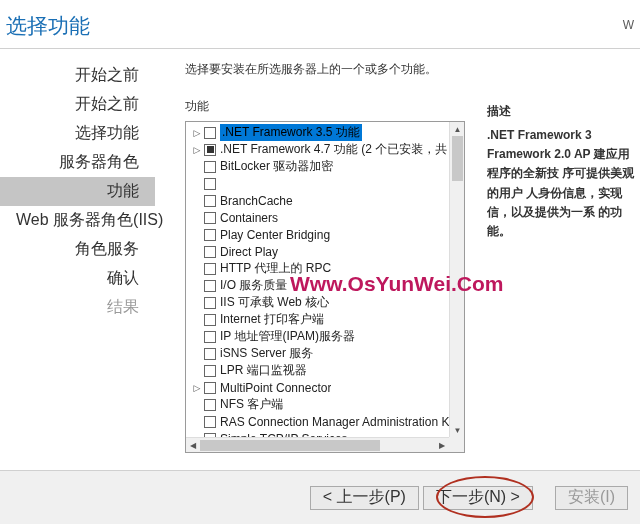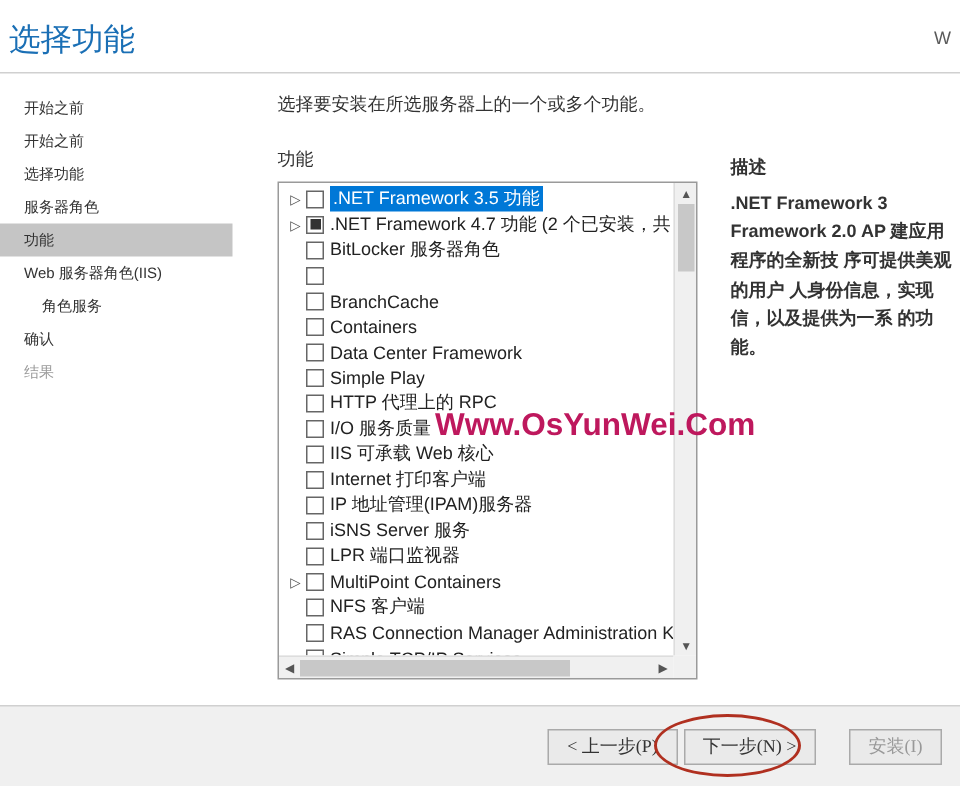--- a/index.html
+++ b/index.html
@@ -34,23 +34,24 @@
     height: 420px;
   }
   .sidebar {
     width: 155px;
     padding: 12px 0;
     flex-shrink: 0;
   }
   .sidebar-item {
     padding: 4px 16px;
     color: #333;
-    font-size: 10px;
+    font-size: 16px;
     cursor: pointer;
     white-space: nowrap;
+    text-align: right;
   }
   .sidebar-item.indent { padding-left: 28px; }
   .sidebar-item.active {
     background: #c5c5c5;
   }
   .sidebar-item.disabled { color: #9a9a9a; }
   .main {
     flex: 1;
     padding: 12px 0 0 30px;
     display: flex;
@@ -112,21 +113,21 @@
   }
   .chk.partial::after {
     content: "";
     width: 7px;
     height: 7px;
     background: #333;
   }
   .tree-label { color: #222; overflow: hidden; }
   .tree-label.selected {
     background: #0078d7;
-    color: #ffffff;
+    color: #000000;
     padding: 0 2px;
   }
   .vscroll {
     position: absolute;
     right: 0; top: 0;
     width: 15px; height: calc(100% - 15px);
     background: #f0f0f0;
     border-left: 1px solid #ddd;
   }
   .vscroll .thumb {
@@ -189,26 +190,25 @@
     align-items:center;
     justify-content:flex-end;
     padding-right: 12px;
     gap: 4px;
   }
   .btn {
     height: 24px;
     padding: 0 12px;
     background: #eaeaea;
     border: 1px solid #aaa;
-    font-size: 12px;
+    font-size: 16px;
     color: #333;
     cursor: pointer;
     display: inline-flex;
     align-items: center;
-    font-family: Liberation Serif, serif;
   }
   .btn.disabled { color: #999; cursor: default; }
   .circle-highlight {
     position: absolute;
     width: 98px;
     height: 42px;
     border: 2px solid #b03020;
     border-radius: 50%;
     right: 106px;
     bottom: 6px;
@@ -257,45 +257,45 @@
               <span class="tree-label selected">.NET Framework 3.5 功能</span>
             </div>
             <div class="tree-item">
               <span class="expander">▷</span>
               <span class="chk partial"></span>
               <span class="tree-label">.NET Framework 4.7 功能 (2 个已安装，共 7 个)</span>
             </div>
             <div class="tree-item">
               <span class="expander empty"></span>
               <span class="chk"></span>
-              <span class="tree-label">BitLocker 服务器角色</span>
+              <span class="tree-label">BitLocker 驱动器加密</span>
             </div>
             <div class="tree-item">
               <span class="expander empty"></span>
               <span class="chk"></span>
             </div>
             <div class="tree-item">
               <span class="expander empty"></span>
               <span class="chk"></span>
               <span class="tree-label">BranchCache</span>
             </div>
             <div class="tree-item">
               <span class="expander empty"></span>
               <span class="chk"></span>
               <span class="tree-label">Containers</span>
             </div>
             <div class="tree-item">
               <span class="expander empty"></span>
               <span class="chk"></span>
-              <span class="tree-label">Data Center Framework</span>
-            </div>
-            <div class="tree-item">
-              <span class="expander empty"></span>
-              <span class="chk"></span>
-              <span class="tree-label">Simple Play</span>
+              <span class="tree-label">Play Center Bridging</span>
+            </div>
+            <div class="tree-item">
+              <span class="expander empty"></span>
+              <span class="chk"></span>
+              <span class="tree-label">Direct Play</span>
             </div>
             <div class="tree-item">
               <span class="expander empty"></span>
               <span class="chk"></span>
               <span class="tree-label">HTTP 代理上的 RPC</span>
             </div>
             <div class="tree-item">
               <span class="expander empty"></span>
               <span class="chk"></span>
               <span class="tree-label">I/O 服务质量</span>
@@ -321,21 +321,21 @@
               <span class="tree-label">iSNS Server 服务</span>
             </div>
             <div class="tree-item">
               <span class="expander empty"></span>
               <span class="chk"></span>
               <span class="tree-label">LPR 端口监视器</span>
             </div>
             <div class="tree-item">
               <span class="expander">▷</span>
               <span class="chk"></span>
-              <span class="tree-label">MultiPoint Containers</span>
+              <span class="tree-label">MultiPoint Connector</span>
             </div>
             <div class="tree-item">
               <span class="expander empty"></span>
               <span class="chk"></span>
               <span class="tree-label">NFS 客户端</span>
             </div>
             <div class="tree-item">
               <span class="expander empty"></span>
               <span class="chk"></span>
               <span class="tree-label">RAS Connection Manager Administration Kit (C</span>

